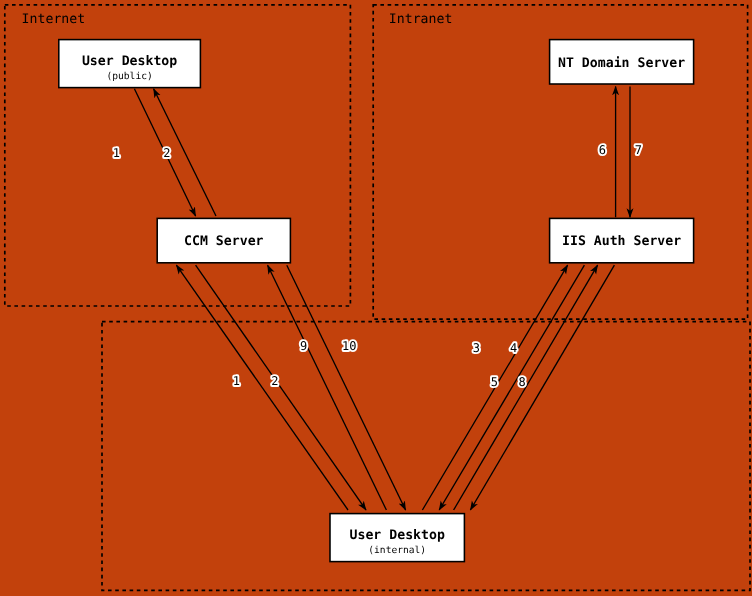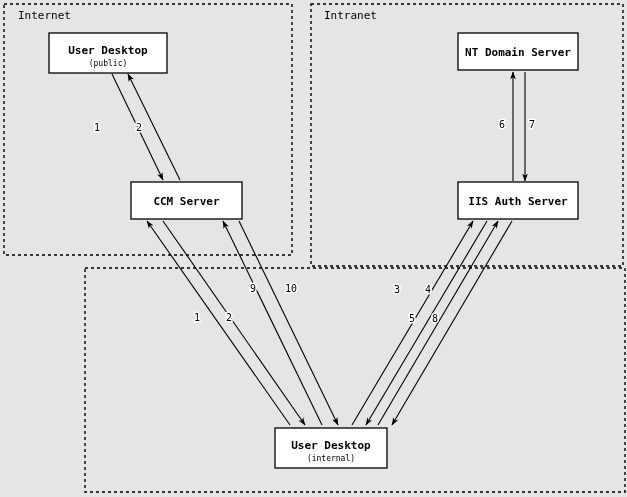--- a/index.html
+++ b/index.html
@@ -7,21 +7,21 @@
     padding: 0;
     background: #ffffff;
   }
   body {
     font-family: "DejaVu Sans Mono", monospace;
   }
   #diagram-root {
     position: relative;
     width: 627px;
     height: 497px;
-    background: #e5e5e5;
+    background: #c2410c;
     overflow: hidden;
   }
   svg#diagram-svg {
     position: absolute;
     top: 0;
     left: 0;
     width: 627px;
     height: 497px;
   }
   .zone-label {

